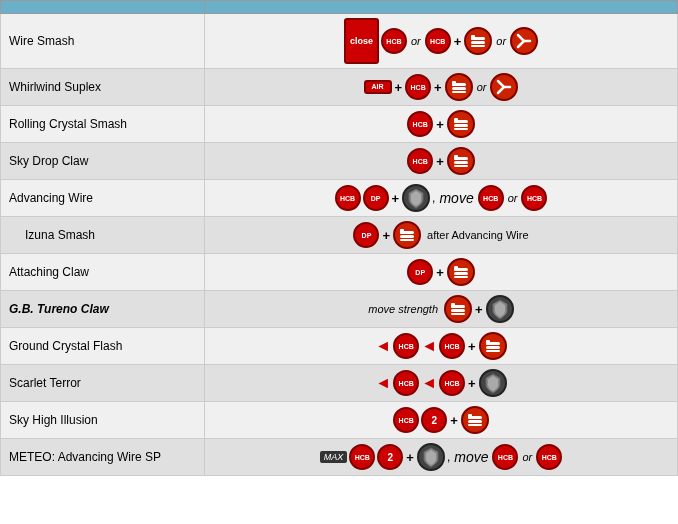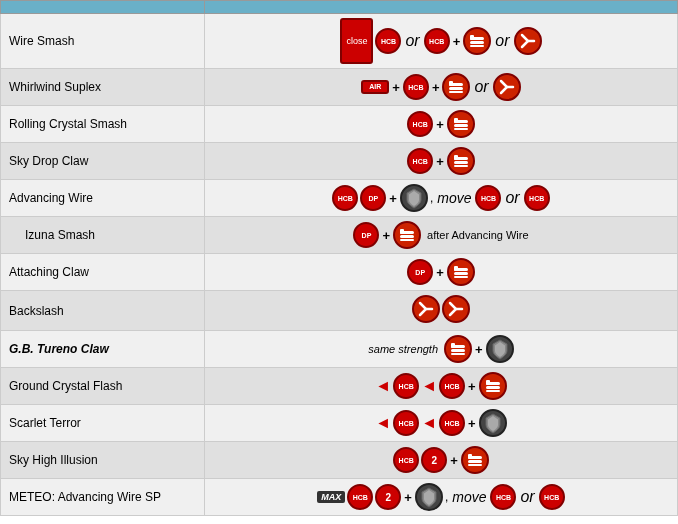--- a/index.html
+++ b/index.html
@@ -57,21 +57,21 @@
       flex-wrap: wrap;
       justify-content: center;
     }
     .plus {
       font-weight: bold;
       font-size: 13px;
       margin: 0 1px;
     }
     .or-text {
       font-style: italic;
-      font-size: 16px;
+      font-size: 11px;
       margin: 0 2px;
     }
 
     
     .fist-icon {
       display: inline-block;
       width: 28px;
       height: 28px;
       vertical-align: middle;
       position: relative;
@@ -94,21 +94,21 @@
     }
 
     
     .close-badge {
       display: inline-block;
       background: #cc0000;
       border: 2px solid #800000;
       border-radius: 3px;
       color: #fff;
       font-size: 9px;
-      font-weight: normal;
+      font-weight: bold;
       padding: 16px 4px;
       vertical-align: middle;
     }
 
     
     .air-badge {
       display: inline-flex;
       flex-direction: column;
       align-items: center;
       justify-content: center;
@@ -130,21 +130,21 @@
       vertical-align: middle;
       font-size: 16px;
     }
 
     
     .max-badge {
       display: inline-block;
       background: #333;
       color: #fff;
       font-size: 9px;
-      font-weight: bold;
+      font-weight: normal;
       font-style: italic;
       padding: 1px 4px;
       border-radius: 2px;
       vertical-align: middle;
     }
 
     
     .move-text {
       font-size: 14px;
       font-style: italic;
@@ -297,38 +297,23 @@
             <span class="fist-icon"><svg viewBox="0 0 28 28" xmlns="http://www.w3.org/2000/svg">
     <circle cx="14" cy="14" r="13" fill="#cc2200" stroke="#800000" stroke-width="2"></circle>
     <rect x="7" y="10" width="14" height="3" rx="1.5" fill="#fff"></rect>
     <rect x="7" y="14" width="14" height="3" rx="1.5" fill="#fff"></rect>
     <rect x="7" y="18" width="14" height="2" rx="1" fill="#fff"></rect>
     <rect x="7" y="8" width="4" height="5" rx="1" fill="#fff"></rect>
   </svg></span>
           </div></td>
       </tr>
       <tr>
-        <td><span class="">Backslash</span></td>
-        <td><div class="icon-wrap">
-            <span class="kick-icon"><svg viewBox="0 0 28 28" xmlns="http://www.w3.org/2000/svg">
-    <circle cx="14" cy="14" r="13" fill="#cc2200" stroke="#800000" stroke-width="2"></circle>
-    <path d="M8 8 L14 14 L8 20" stroke="#fff" stroke-width="2.5" fill="none" stroke-linecap="round"></path>
-    <path d="M14 14 L20 14" stroke="#fff" stroke-width="2.5" fill="none" stroke-linecap="round"></path>
-  </svg></span>
-            <span class="kick-icon"><svg viewBox="0 0 28 28" xmlns="http://www.w3.org/2000/svg">
-    <circle cx="14" cy="14" r="13" fill="#cc2200" stroke="#800000" stroke-width="2"></circle>
-    <path d="M8 8 L14 14 L8 20" stroke="#fff" stroke-width="2.5" fill="none" stroke-linecap="round"></path>
-    <path d="M14 14 L20 14" stroke="#fff" stroke-width="2.5" fill="none" stroke-linecap="round"></path>
-  </svg></span>
-          </div></td>
-      </tr>
-      <tr>
         <td><span class="italic-name">G.B. Tureno Claw</span></td>
         <td><div class="icon-wrap">
-            <span class="same-text">same strength</span>
+            <span class="same-text">move strength</span>
             <span class="fist-icon"><svg viewBox="0 0 28 28" xmlns="http://www.w3.org/2000/svg">
     <circle cx="14" cy="14" r="13" fill="#cc2200" stroke="#800000" stroke-width="2"></circle>
     <rect x="7" y="10" width="14" height="3" rx="1.5" fill="#fff"></rect>
     <rect x="7" y="14" width="14" height="3" rx="1.5" fill="#fff"></rect>
     <rect x="7" y="18" width="14" height="2" rx="1" fill="#fff"></rect>
     <rect x="7" y="8" width="4" height="5" rx="1" fill="#fff"></rect>
   </svg></span>
             <span class="plus">+</span>
             <span class="kick-icon"><svg viewBox="0 0 28 28" xmlns="http://www.w3.org/2000/svg">
     <circle cx="14" cy="14" r="13" fill="#444" stroke="#222" stroke-width="2"></circle>

